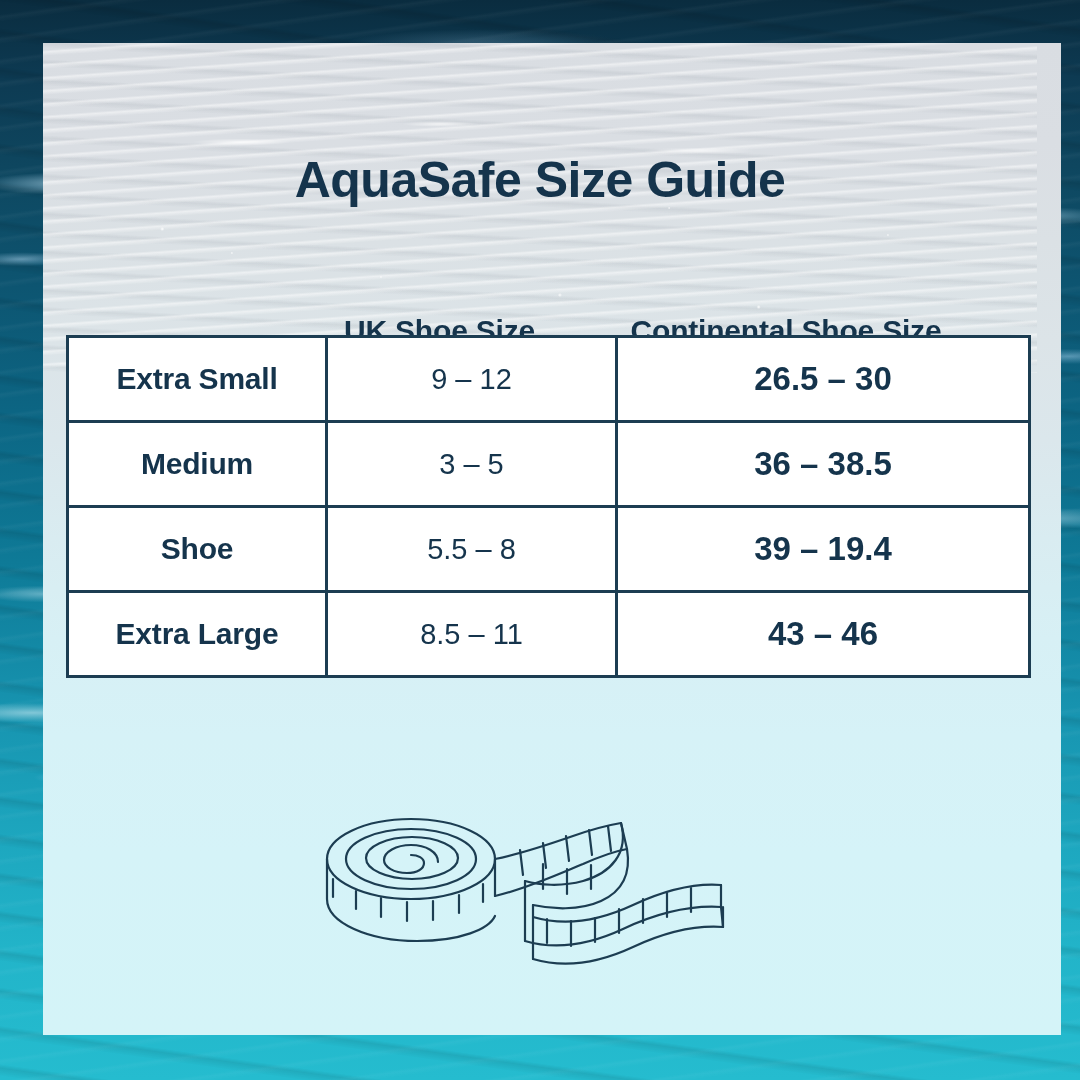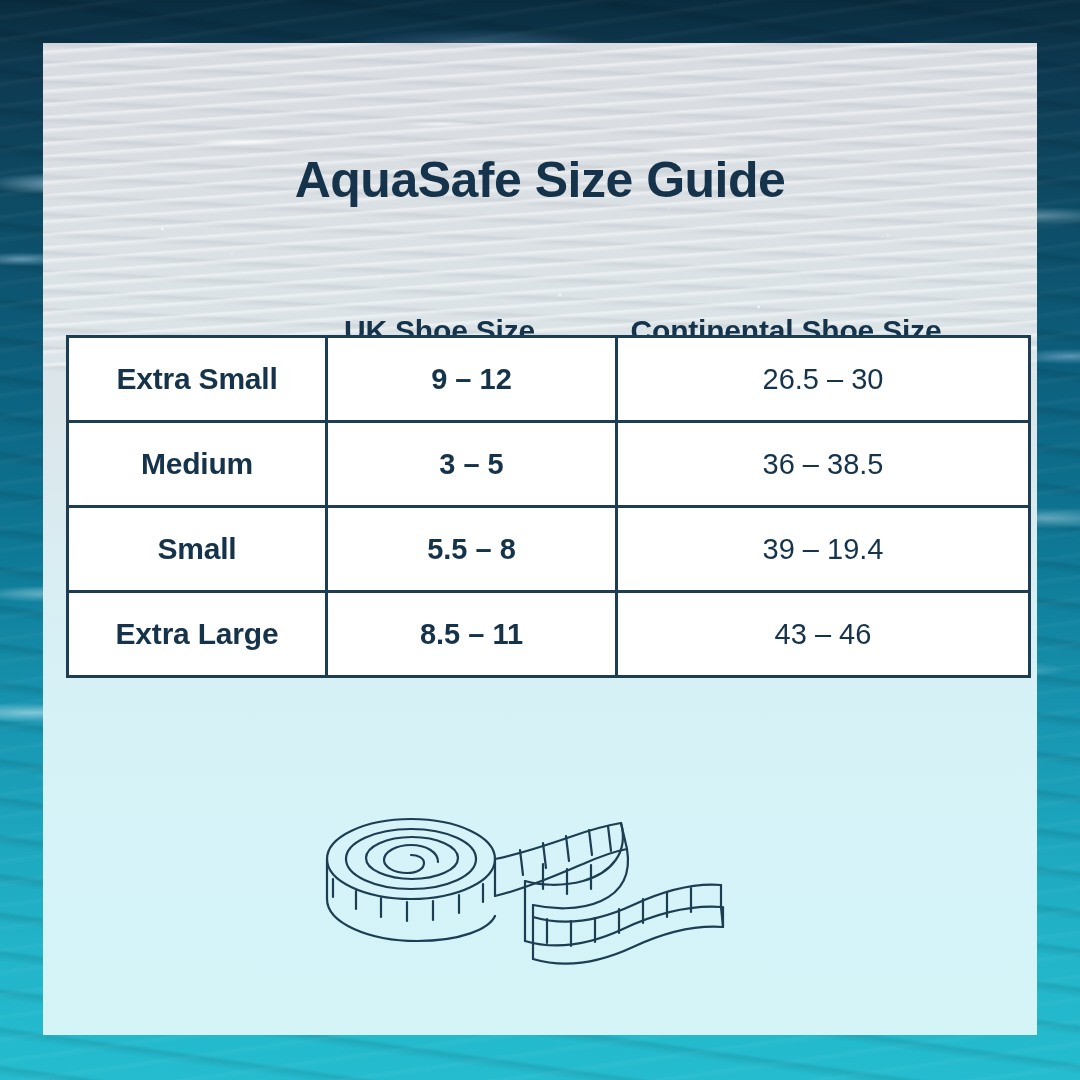--- a/index.html
+++ b/index.html
@@ -83,20 +83,21 @@
         #d9dde2 0%,
         #dadee3 10%,
         #dbe1e5 20%,
         #dce4e8 30%,
         #dbe7ec 40%,
         #d9ecf1 50%,
         #d7f0f5 60%,
         #d6f2f7 70%,
         #d5f3f8 82%,
         #d4f4f8 100%);
+    padding-left: 24px;
   }
   .card-surface {
     position: absolute;
     left: 0;
     top: 0;
     width: 994px;
     height: 330px;
     background:
       repeating-linear-gradient(176deg,
         rgba(255,255,255,0.00) 0px,
@@ -190,27 +191,27 @@
   }
   .size-table td.label {
     width: 254px;
     font-size: 30px;
     font-weight: bold;
     letter-spacing: -0.2px;
   }
   .size-table td.uk {
     width: 285px;
     font-size: 29px;
-    font-weight: bold;
+    font-weight: normal;
     text-align: center;
   }
   .size-table td.cont {
     width: 408px;
-    font-size: 29px;
-    font-weight: normal;
+    font-size: 33px;
+    font-weight: bold;
   }
 
   
   .tape-wrap {
     position: absolute;
     left: 268px;
     top: 758px;
     width: 460px;
     height: 200px;
   }
@@ -247,21 +248,21 @@
           <td class="label">Extra Small</td>
           <td class="uk">9 – 12</td>
           <td class="cont">26.5 – 30</td>
         </tr>
         <tr>
           <td class="label">Medium</td>
           <td class="uk">3 – 5</td>
           <td class="cont">36 – 38.5</td>
         </tr>
         <tr>
-          <td class="label">Small</td>
+          <td class="label">Shoe</td>
           <td class="uk">5.5 – 8</td>
           <td class="cont">39 – 19.4</td>
         </tr>
         <tr>
           <td class="label">Extra Large</td>
           <td class="uk">8.5 – 11</td>
           <td class="cont">43 – 46</td>
         </tr>
       </tbody>
     </table>

